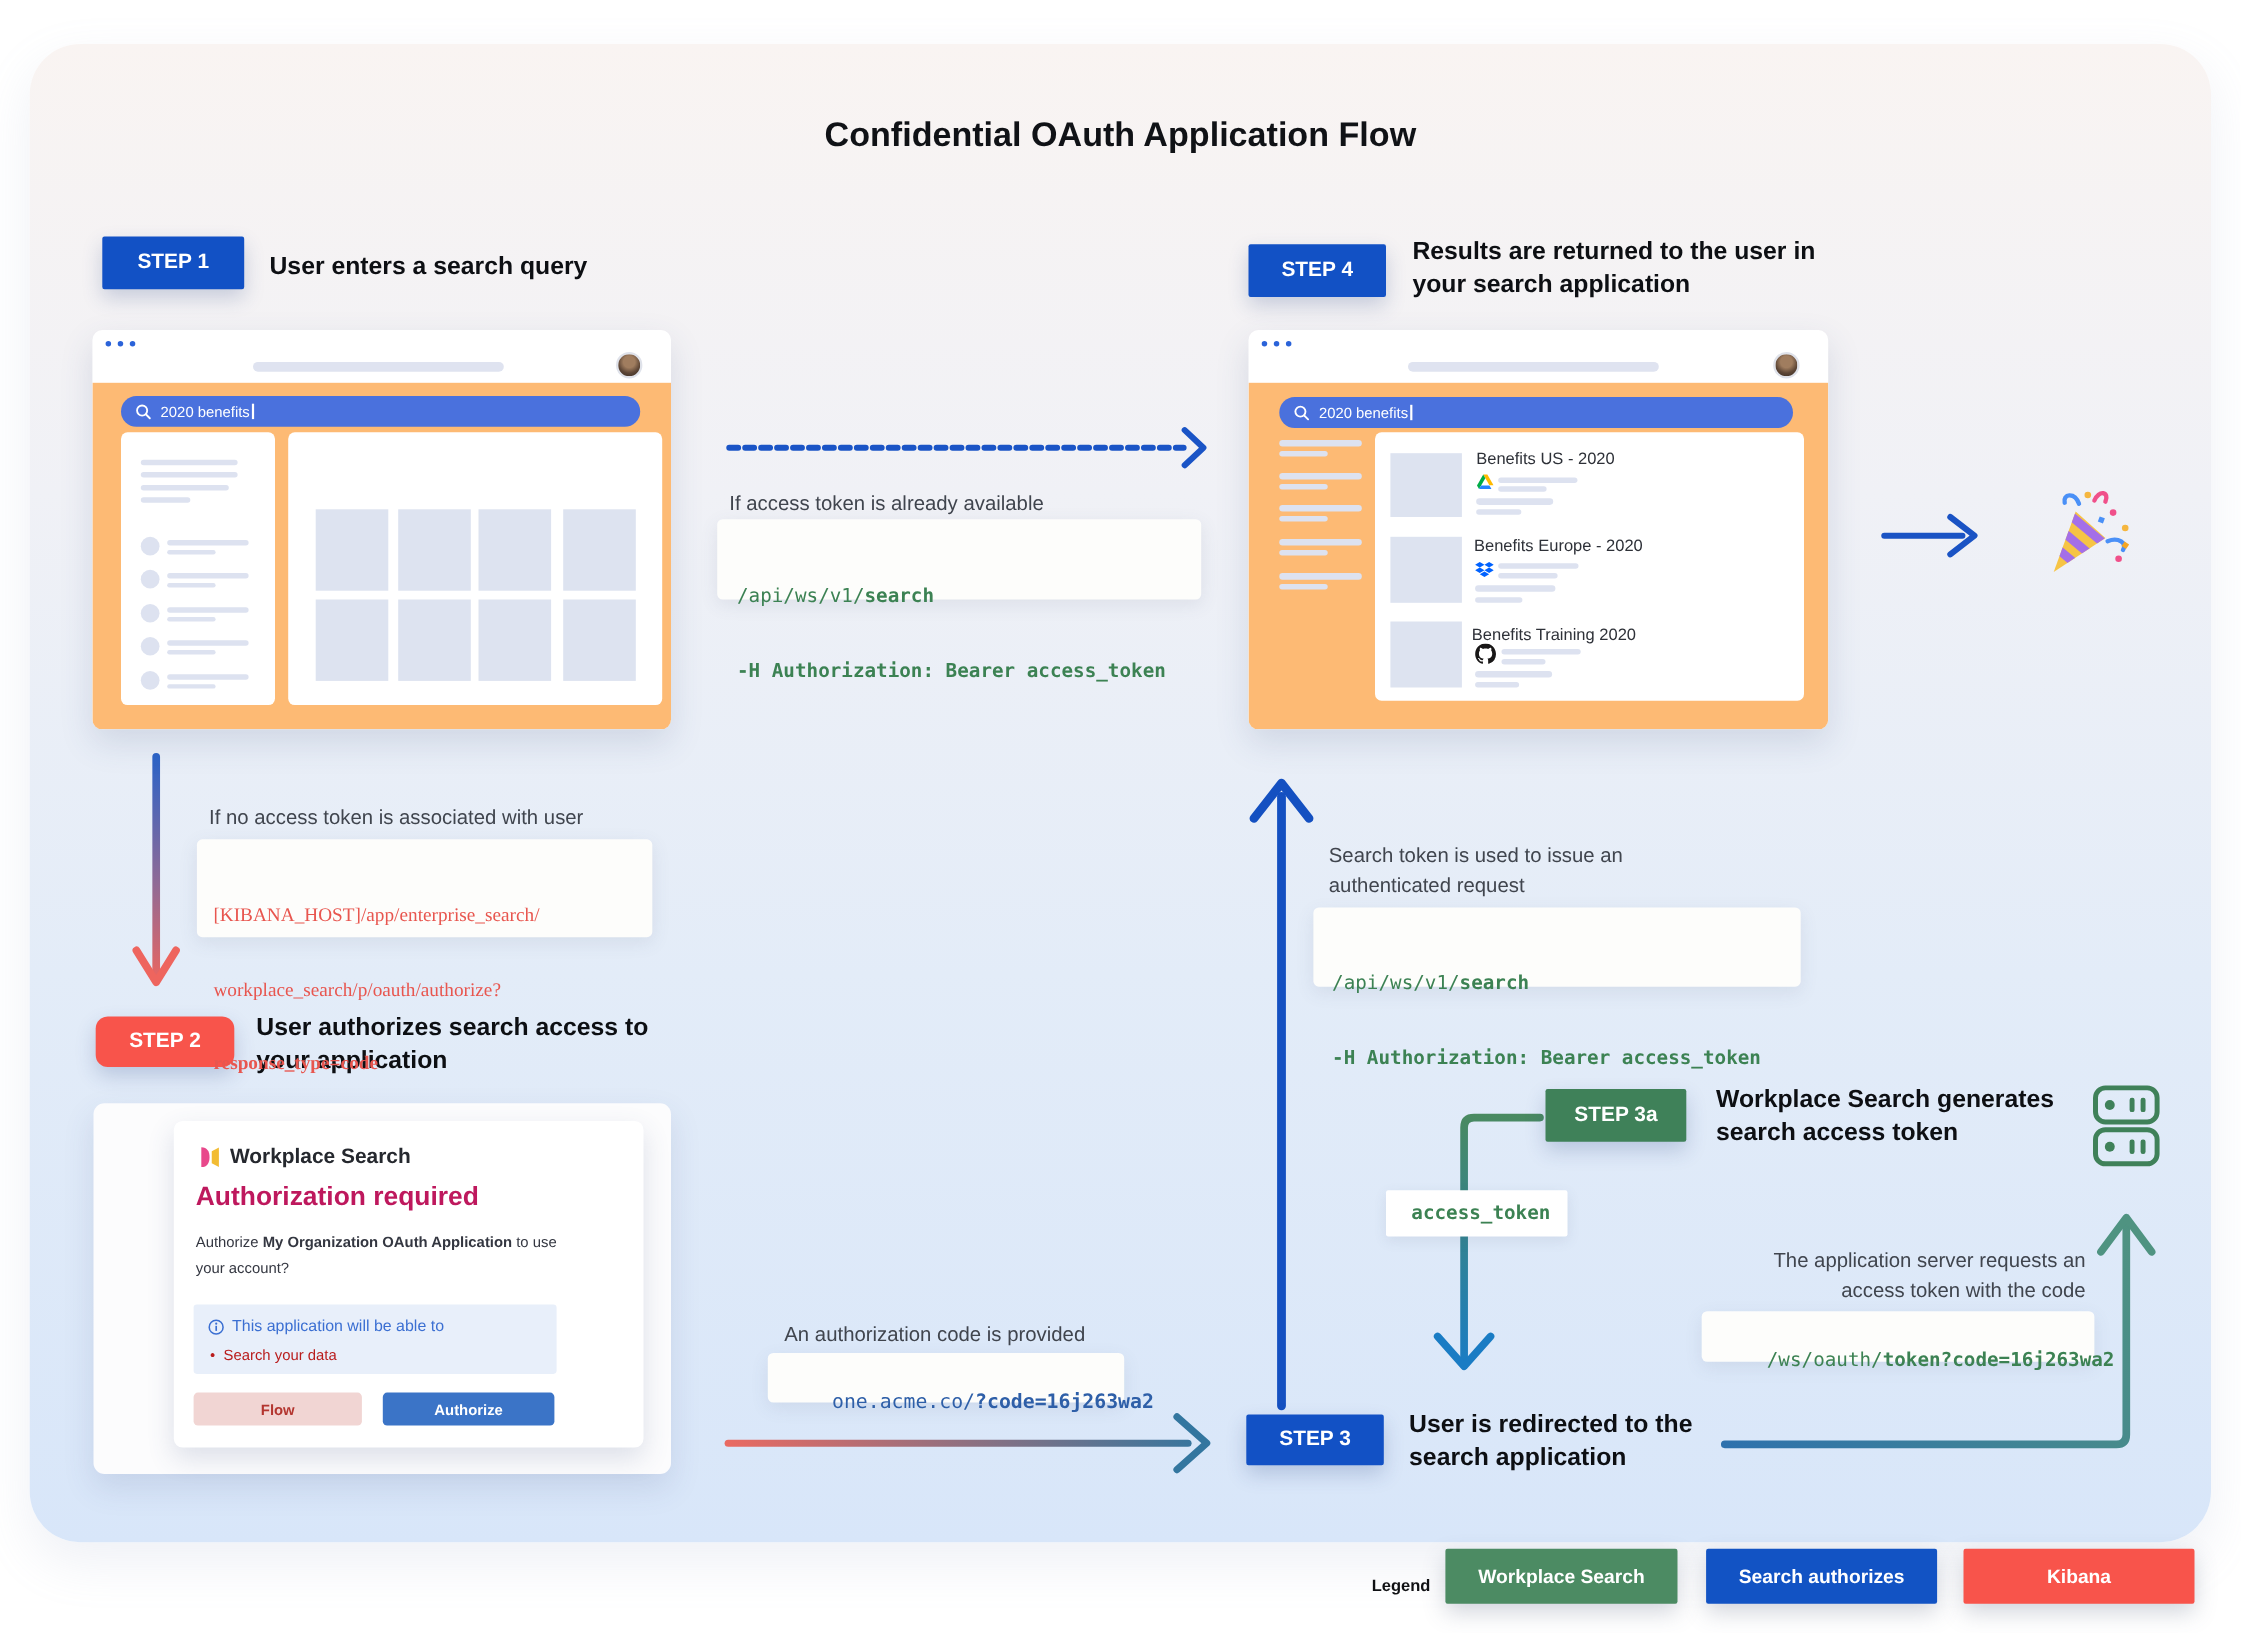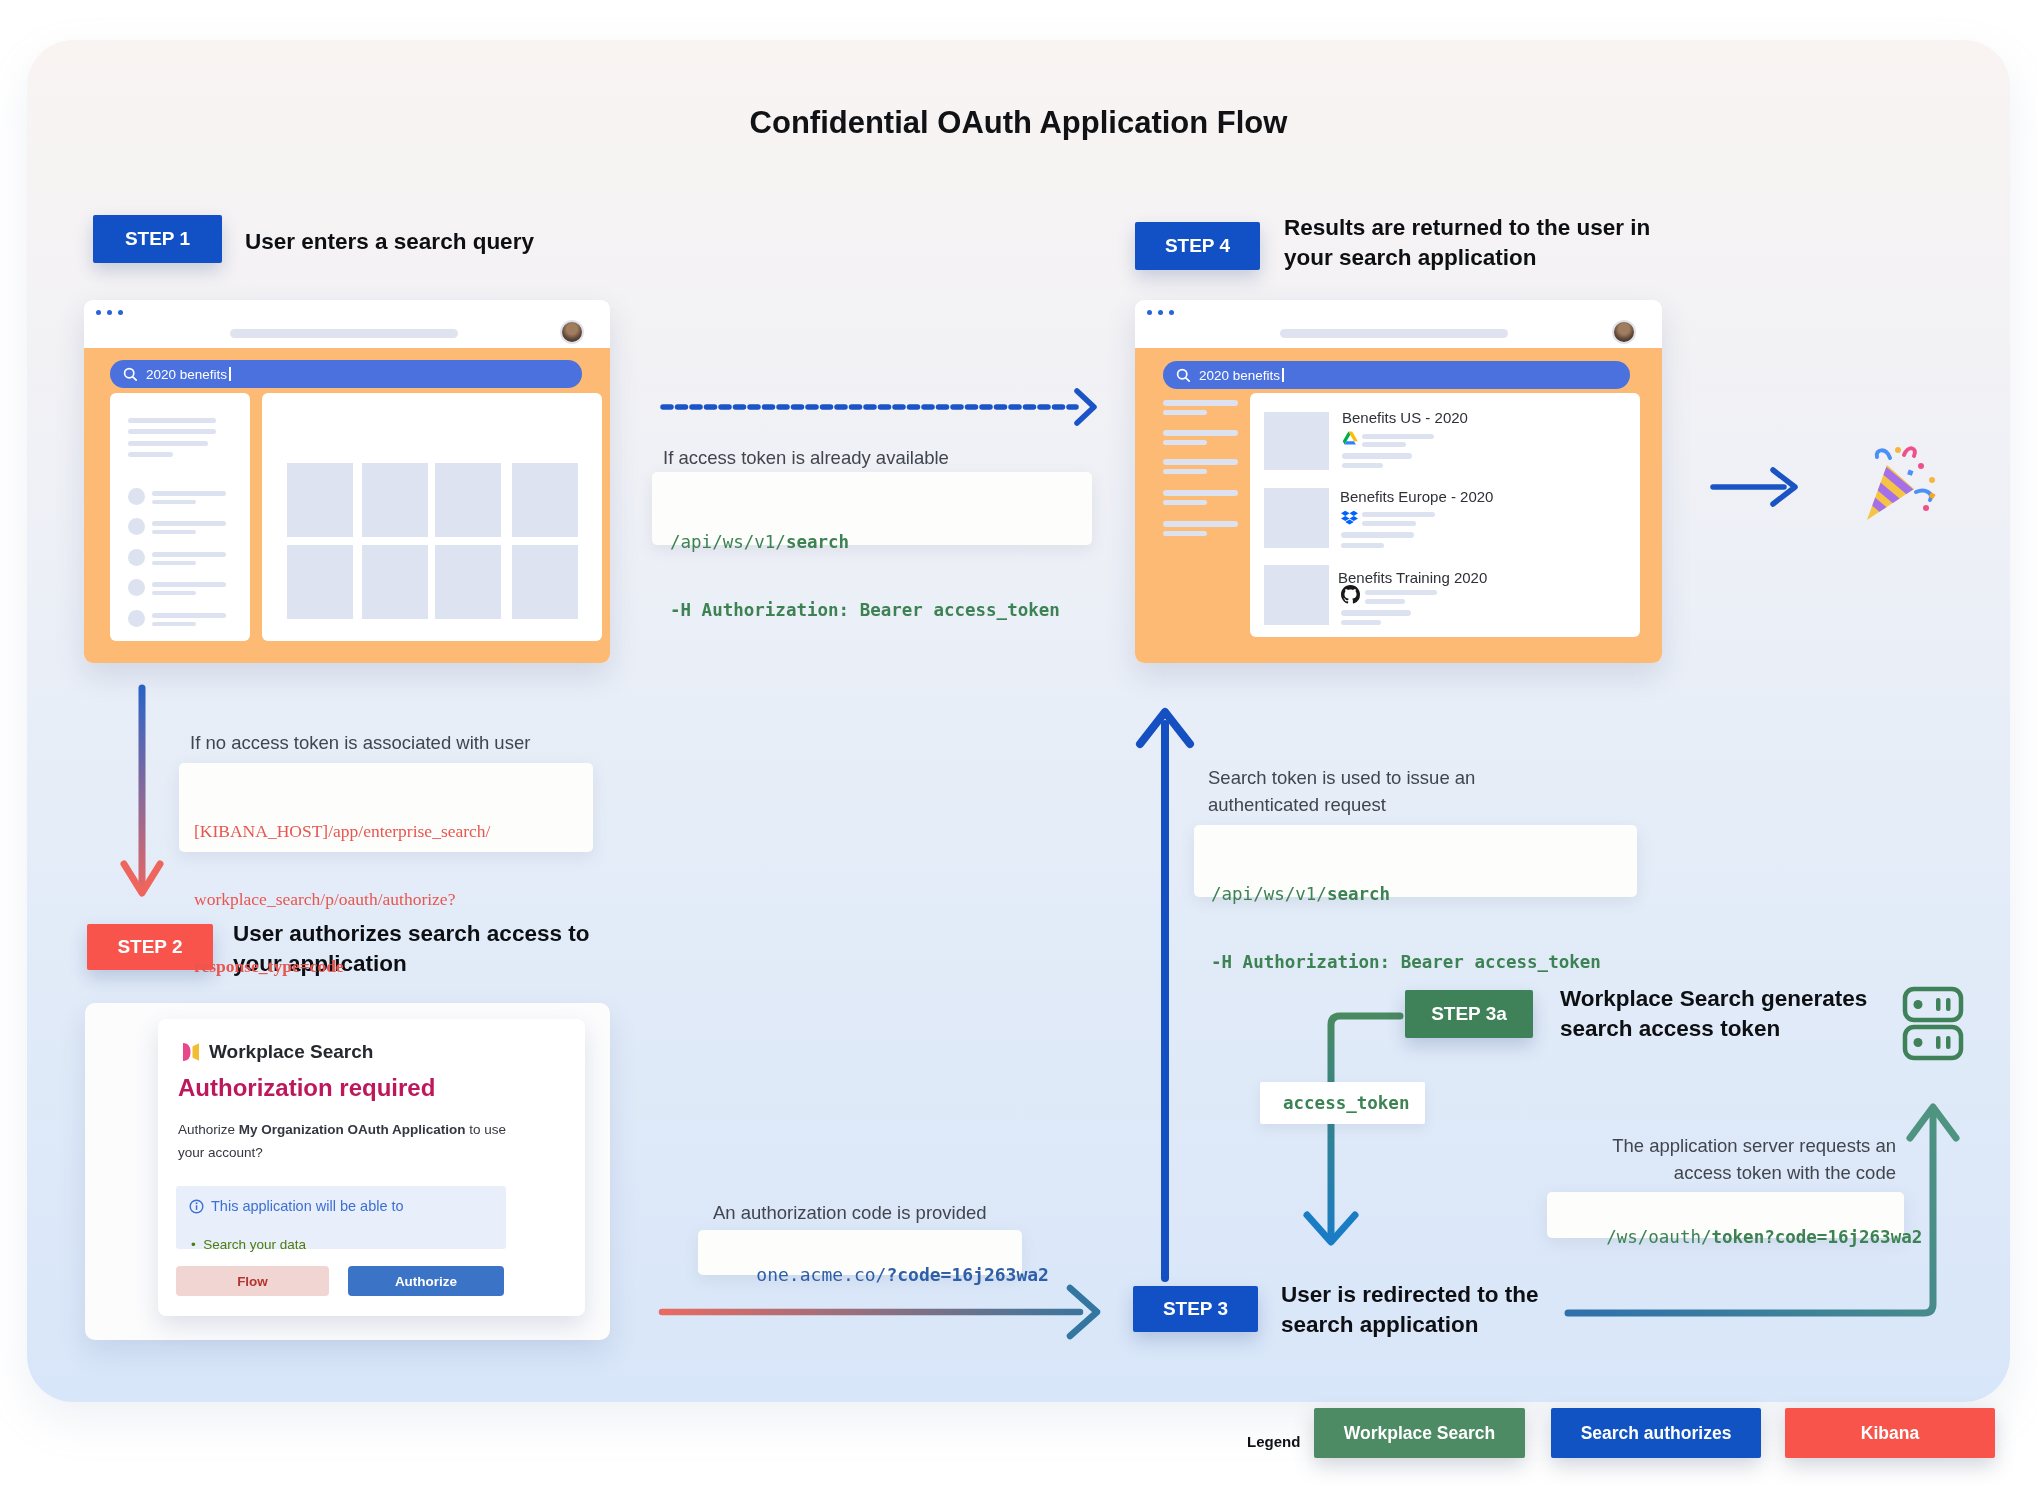--- a/index.html
+++ b/index.html
@@ -47,21 +47,21 @@
   #auth-outer { position:absolute; z-index:2; left:85px; top:1003px; width:525px; height:337px;
                 background:#fcfcfd; border-radius:10px; box-shadow:0 12px 28px rgba(60,80,130,.13); }
   #auth-dialog { position:absolute; z-index:3; left:158px; top:1019px; width:427px; height:297px;
                  background:#fff; border-radius:8px; box-shadow:0 10px 24px rgba(60,80,130,.16); }
   .ws-logo-row { position:absolute; left:24px; top:22px; display:flex; align-items:center; gap:9px;
                  font-size:19px; font-weight:bold; color:#25282e; }
   .auth-heading { position:absolute; left:20px; top:55px; font-size:24px; font-weight:bold; color:#be185d; }
   .auth-body { position:absolute; left:20px; top:99px; width:338px; font-size:13.5px; line-height:23px; color:#343741; }
   .info-box { position:absolute; left:18px; top:167px; width:330px; height:63px; background:#e8effa; border-radius:3px; }
   .info-title { position:absolute; left:13px; top:12px; color:#3b6fd2; font-size:14.5px; display:flex; gap:7px; align-items:center; }
-  .info-bullet { position:absolute; left:15px; top:38px; font-size:13.5px; color:#4d7c0f;margin-top:13px; }
+  .info-bullet { position:absolute; left:15px; top:38px; font-size:13.5px; color:#b91c1c; }
   .btn { position:absolute; top:247px; height:30px; border-radius:4px; font-size:13.5px; font-weight:bold;
          display:flex; align-items:center; justify-content:center; cursor:pointer; }
   #btn-deny { left:18px; width:153px; background:#f1d5d3; color:#b3352f; }
   #btn-authorize { left:190px; width:156px; background:#3b74c7; color:#fff; }
 
   #access-token-box { position:absolute; z-index:3; left:1260px; top:1082px; width:165px; height:42px;
                       background:#fff; border-radius:2px; box-shadow:0 4px 12px rgba(80,90,120,.10);
                       display:flex; align-items:center; padding-left:23px; box-sizing:border-box;
                       font-family:"DejaVu Sans Mono", monospace; font-weight:bold; font-size:17.5px; color:#3c8253; }
 
@@ -124,21 +124,21 @@
   <div class="step-badge badge-blue" style="left:93px;top:215px;width:129px;height:48px;">
       <span>STEP 1</span>
     </div>
   <div class="step-title" style="left:245px;top:227px;">User enters a search query</div>
 
   <div class="step-badge badge-blue" style="left:1135px;top:222px;width:125px;height:48px;">
       <span>STEP 4</span>
     </div>
   <div class="step-title" style="left:1284px;top:213px;width:400px;">Results are returned to the user in your search application</div>
 
-  <div class="step-badge badge-red" style="left:87px;top:924px;width:126px;height:46px;">
+  <div class="step-badge badge-red" style="left:87px;top:924px;width:126px;height:46px;border-radius:11px;">
       <span>STEP 2</span>
     </div>
   <div class="step-title" style="left:233px;top:919px;width:370px;">User authorizes search access to your application</div>
 
   <div class="step-badge badge-blue" style="left:1133px;top:1286px;width:125px;height:46px;">
       <span>STEP 3</span>
     </div>
   <div class="step-title" style="left:1281px;top:1280px;width:290px;">User is redirected to the search application</div>
 
   <div class="step-badge badge-green" style="left:1405px;top:990px;width:128px;height:48px;">

